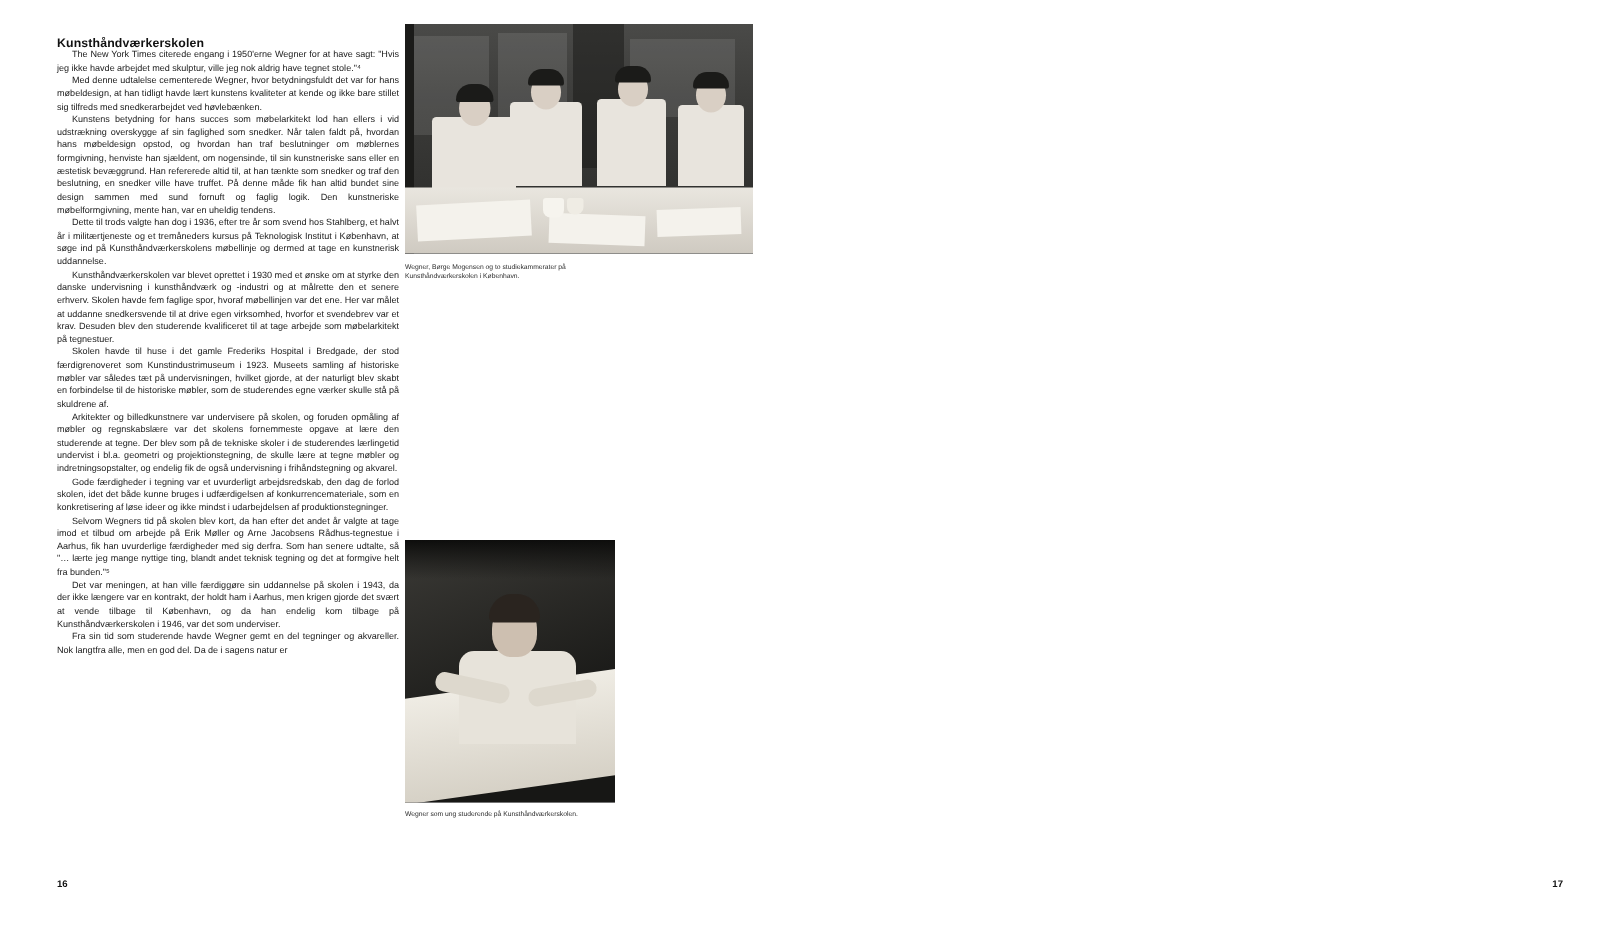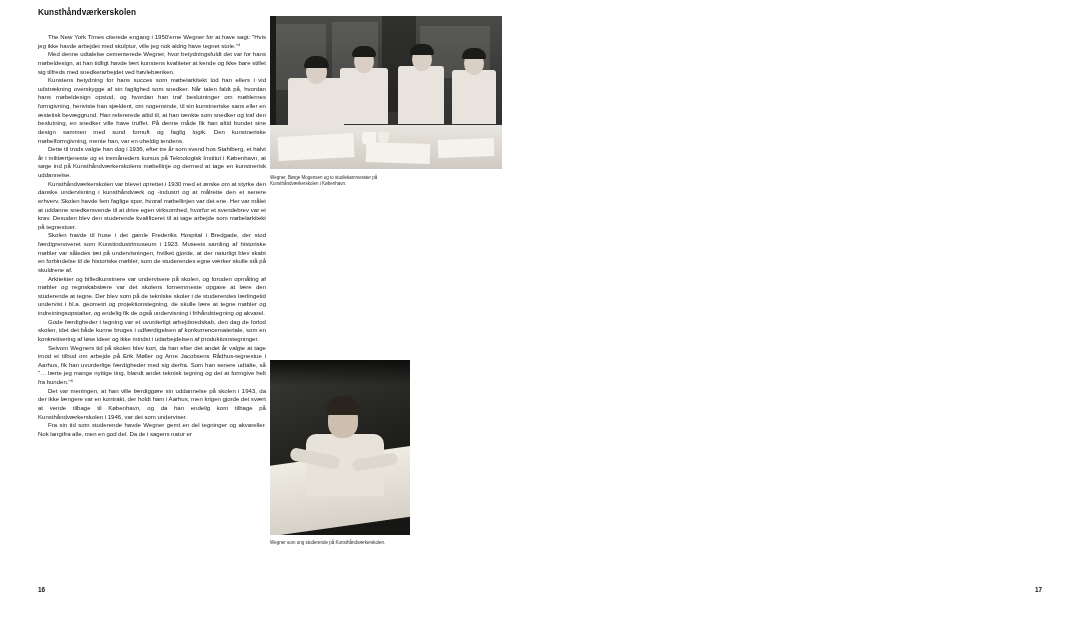--- a/index.html
+++ b/index.html
@@ -20,21 +20,21 @@
   .body-col {
     font-size: 6.05px; line-height: 8.62px; color: #1a1a1a;
     text-align: justify; text-justify: inter-word;
     hyphens: manual; word-spacing: -0.1px;
   }
   .body-col p { text-indent: 10px; margin: 0; }
   .caption {
     font-size: 4.5px; line-height: 6.0px; color: #2b2b2b; text-align: left;
   }
   .folio { font-size: 6.4px; font-weight: bold; color: #111; }
-  #heading-kunst { position: absolute; left: 38px; top: 7px; width: 228px; }
+  #heading-kunst { position: absolute; left: 38px; top: 23px; width: 228px; }
   #left-body { position: absolute; left: 38px; top: 33px; width: 228px; height: 565px; }
 
   
   .photo { position: absolute; overflow: hidden; background: #262626; }
   #photo-workshop { left: 270px; top: 16px; width: 232px; height: 153px; }
   #cap-workshop { position: absolute; left: 270px; top: 175px; width: 150px; }
 
   #photo-drafting { left: 270px; top: 360px; width: 140px; height: 175px; }
   #cap-drafting { position: absolute; left: 270px; top: 540px; width: 130px; }
 

